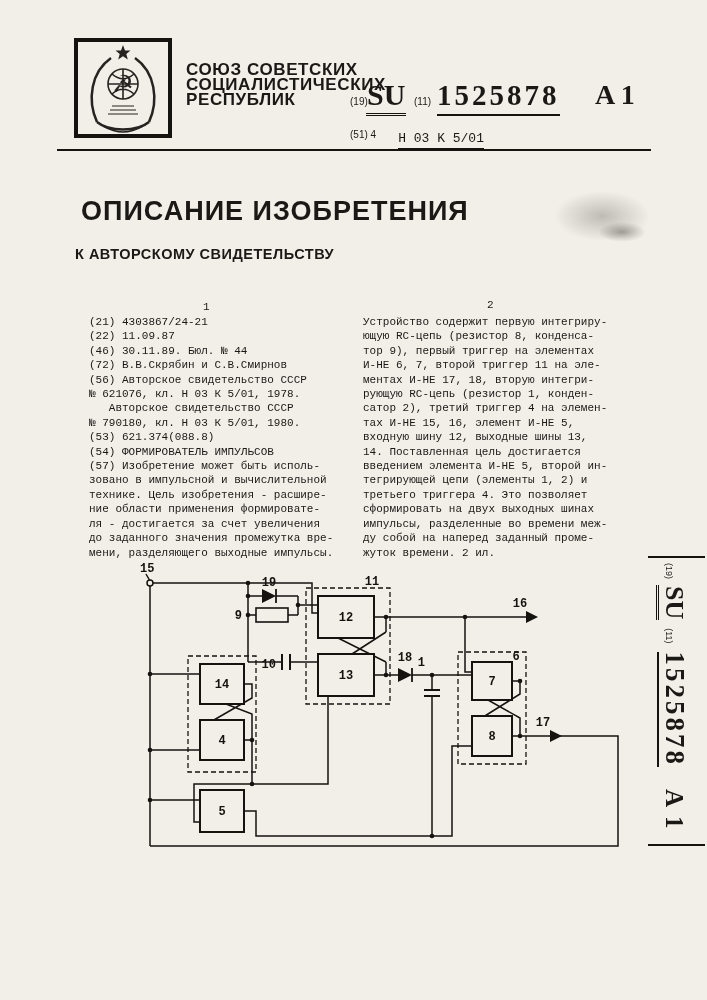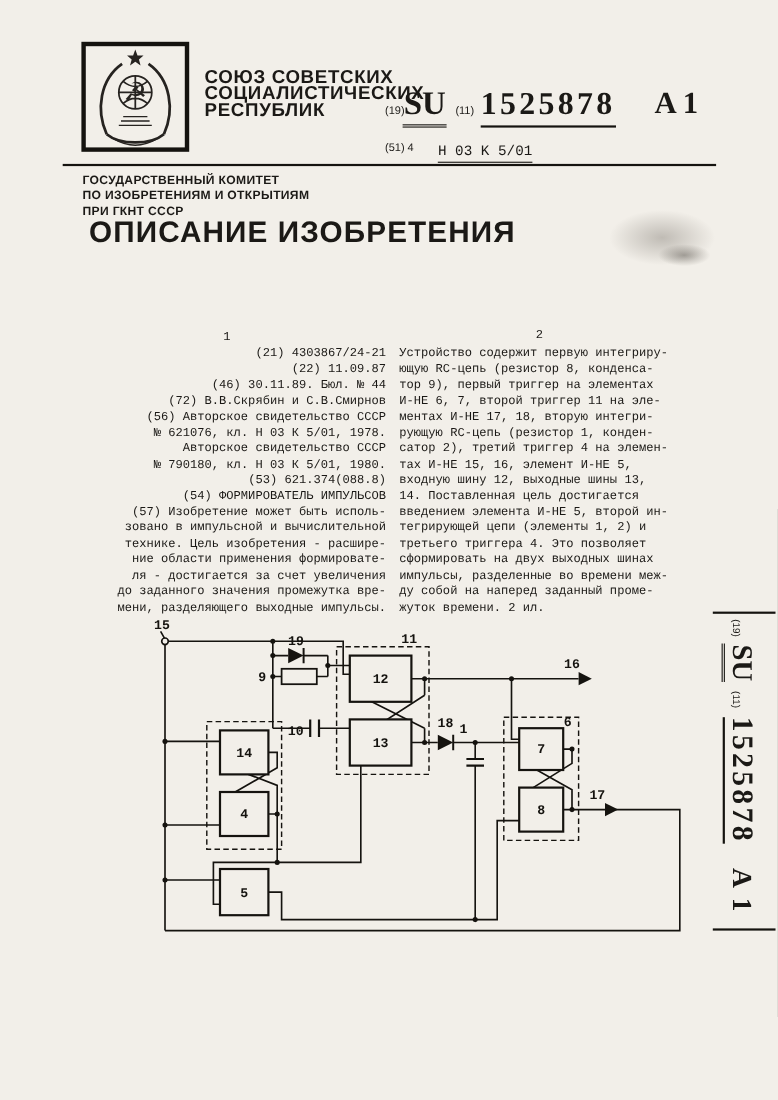--- a/index.html
+++ b/index.html
@@ -36,21 +36,21 @@
   .smudge-a{left:552px;top:190px;width:100px;height:52px;
             background:radial-gradient(ellipse at 50% 50%,rgba(110,104,96,.38),rgba(110,104,96,0) 68%);}
   .smudge-b{left:598px;top:222px;width:48px;height:20px;
             background:radial-gradient(ellipse at 50% 50%,rgba(90,85,78,.5),rgba(90,85,78,0) 70%);}
 
   .colnum{position:absolute;font-family:"Liberation Mono","DejaVu Sans Mono",monospace;font-size:11px;}
   .colnum-1{left:203px;top:301px;}
   .colnum-2{left:487px;top:299px;}
   .coltext{position:absolute;font-family:"Liberation Mono","DejaVu Sans Mono",monospace;
            font-size:11px;line-height:14.4px;color:#1a1815;}
-  .col-left{left:75px;top:315px;width:276px;text-align:right;}
+  .col-left{left:89px;top:315px;width:276px;}
   .col-right{left:363px;top:315px;width:290px;}
 
   .circuit{position:absolute;left:136px;top:558px;width:510px;height:298px;}
   .fig-caption{position:absolute;left:95px;top:857px;width:500px;text-align:center;
                font-family:"Liberation Serif","DejaVu Serif",serif;font-style:italic;font-weight:bold;font-size:15px;}
 
   .srule{position:absolute;background:#15130f;height:2px;width:57px;left:648px;}
   .srule-top{top:556px;}
   .srule-bot{top:844px;}
 
@@ -99,24 +99,22 @@
   <span class="c11">(11)</span>
   <span class="num-big">1525878</span>
   <span class="kind-big">A 1</span>
 
   <div class="ipc-row">
     <span class="c51">(51) 4</span><span class="ipc">H 03 K 5/01</span>
   </div>
 
   <div class="rule-main"></div>
 
-  <div class="committee pre">ГОСУДАРСТВЕННЫЙ КОМИТЕТ
-ПО ИЗОБРЕТЕНИЯМ И ОТКРЫТИЯМ
-ПРИ ГКНТ СССР</div>
   <div class="doc-title">ОПИСАНИЕ ИЗОБРЕТЕНИЯ</div>
+  <div class="doc-subtitle">К АВТОРСКОМУ СВИДЕТЕЛЬСТВУ</div>
 
   <div class="smudge smudge-a"></div>
   <div class="smudge smudge-b"></div>
 
   <div class="colnum colnum-1">1</div>
   <div class="colnum colnum-2">2</div>
   <div class="coltext col-left pre">(21) 4303867/24-21
 (22) 11.09.87
 (46) 30.11.89. Бюл. № 44
 (72) В.В.Скрябин и С.В.Смирнов

